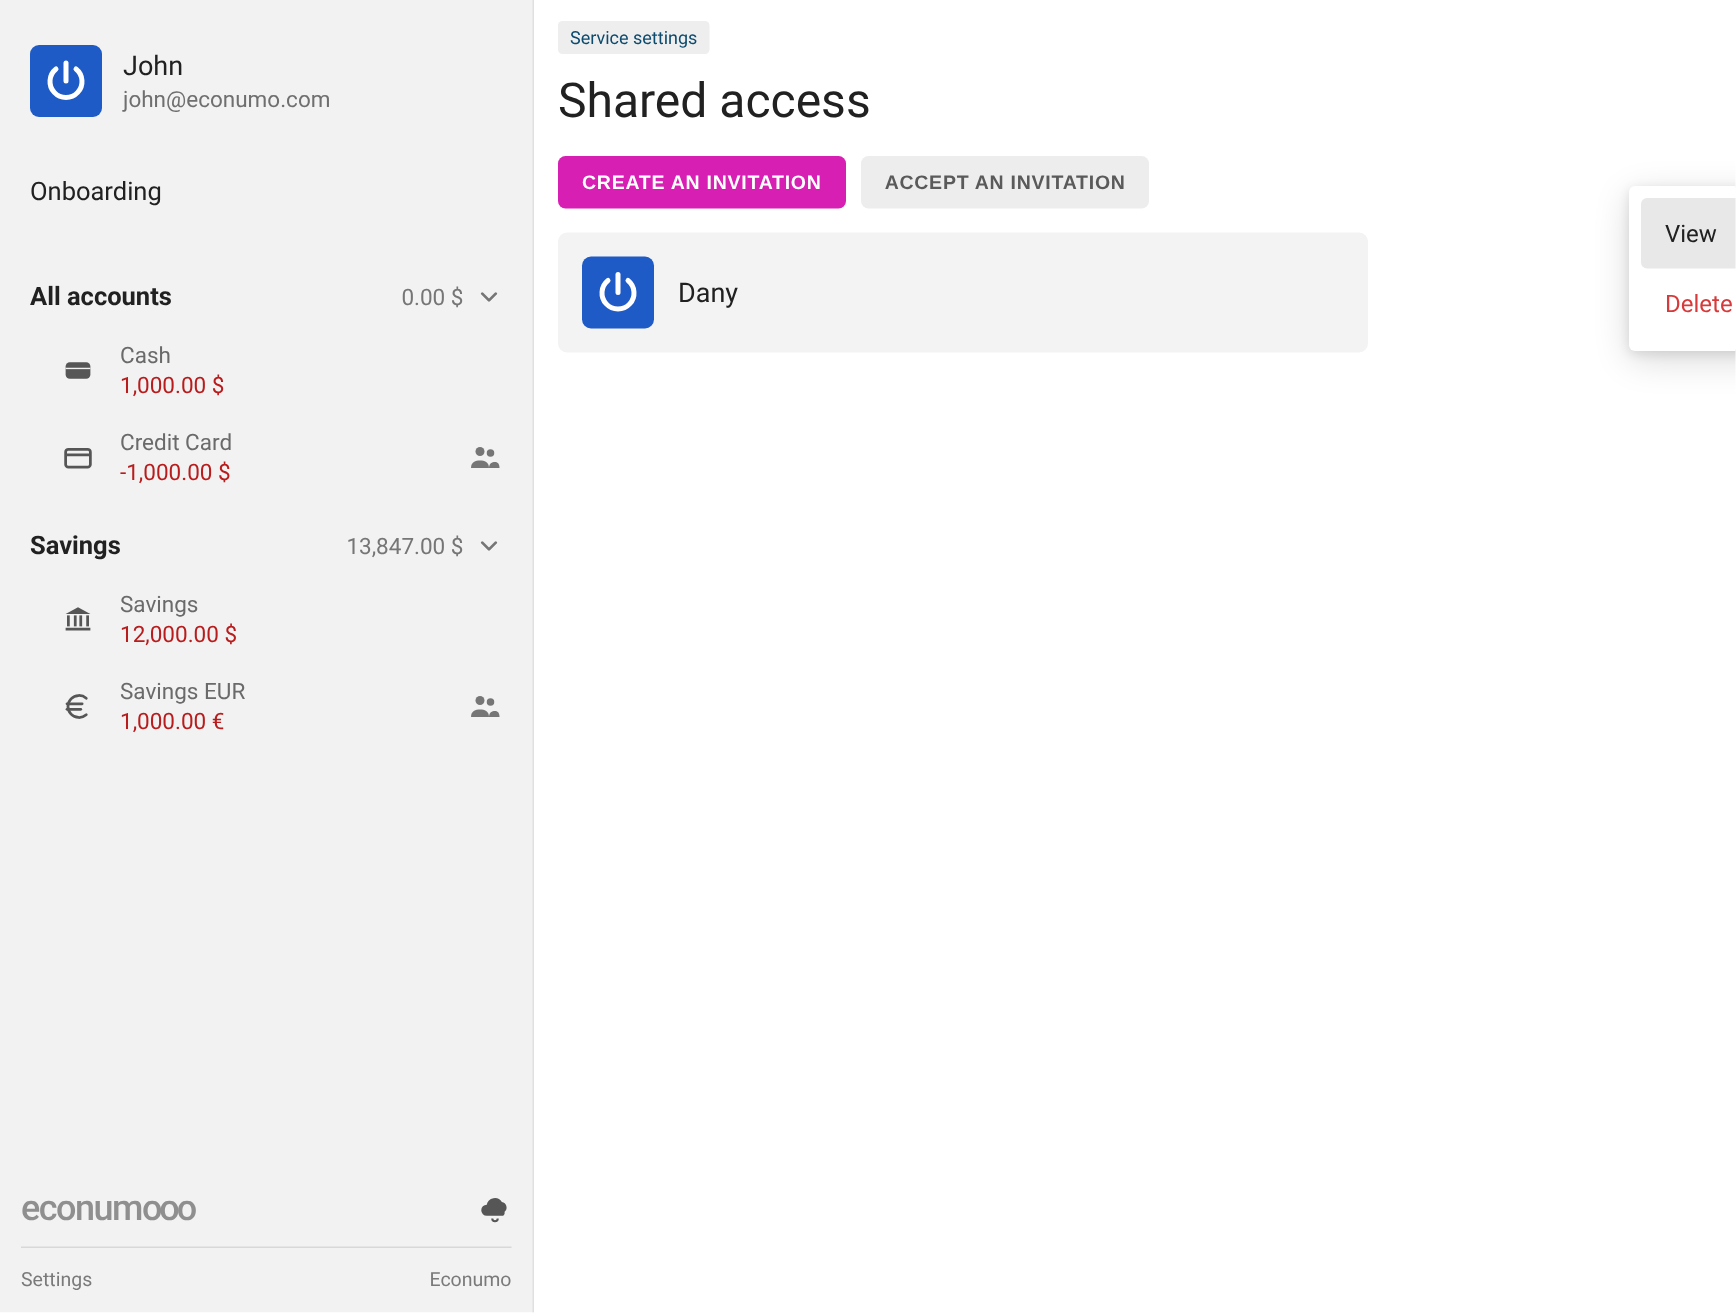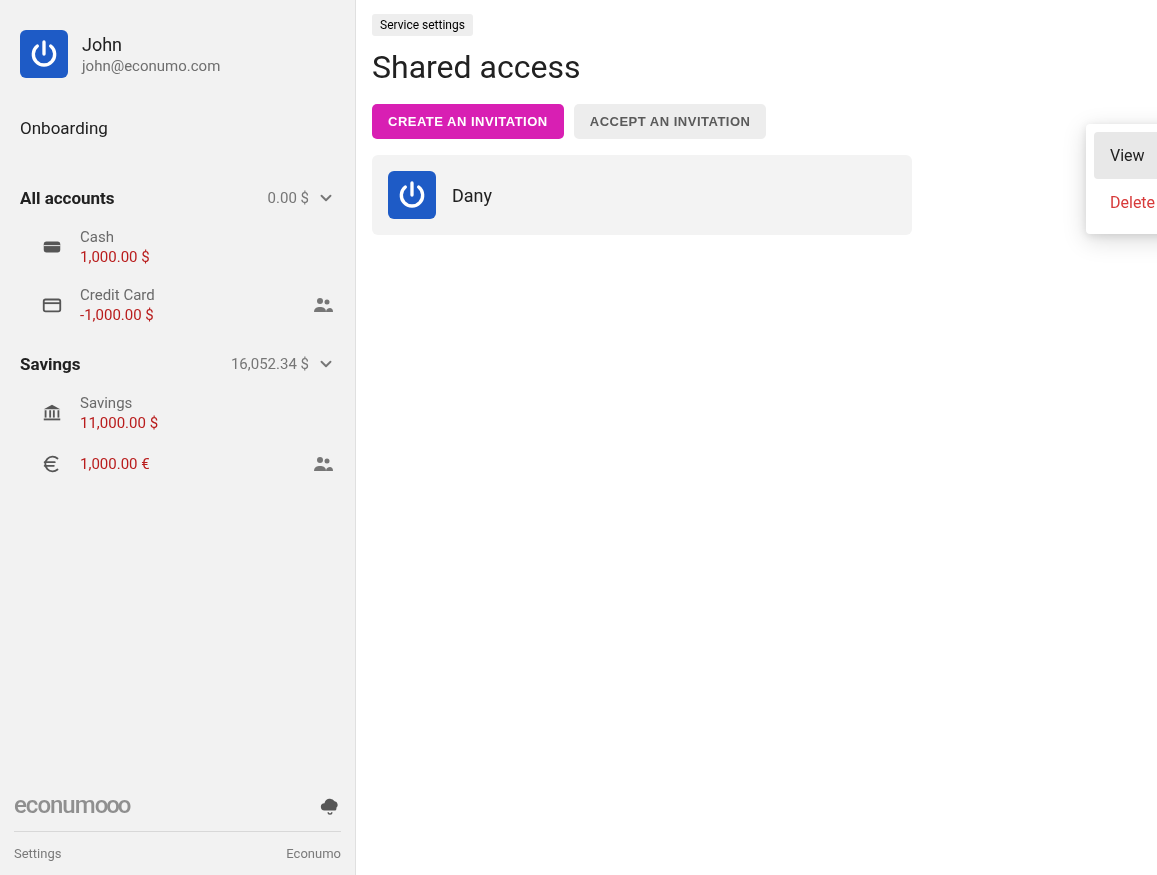--- a/index.html
+++ b/index.html
@@ -159,21 +159,21 @@
     }
     
     .main {
       flex: 1;
       padding: 14px 16px;
       position: relative;
     }
     .tag {
       display: inline-block;
       background: #eeeeee;
-      color: #000000;
+      color: #0c4a6e;
       font-size: 12px;
       padding: 4px 8px;
       border-radius: 3px;
       margin-bottom: 12px;
     }
     .page-title {
       font-size: 32px;
       font-weight: 400;
       color: #212121;
       margin-bottom: 18px;
@@ -316,53 +316,54 @@
           <path d="M15 19 C15 16 17 15 19 15 C20.5 15 22 16 22 19 Z"></path>
         </svg>
       </div>
     </div>
   </div>
 
   <div class="accounts-section" style="margin-top:10px">
     <div class="accounts-header">
       <div class="accounts-header-left">Savings</div>
       <div class="accounts-header-right">
-        <span>16,052.34 $</span>
+        <span>13,847.00 $</span>
         <svg width="18" height="18" viewBox="0 0 24 24" fill="none" stroke="#767676" stroke-width="2.5" stroke-linecap="round" stroke-linejoin="round">
           <polyline points="6 9 12 15 18 9"></polyline>
         </svg>
       </div>
     </div>
 
     <div class="account-item">
       <div class="account-icon">
         <svg width="22" height="22" viewBox="0 0 24 24" fill="#565656">
           <polygon points="12,3 21,8 3,8"></polygon>
           <rect x="4" y="9" width="2" height="8"></rect>
           <rect x="9" y="9" width="2" height="8"></rect>
           <rect x="13" y="9" width="2" height="8"></rect>
           <rect x="18" y="9" width="2" height="8"></rect>
           <rect x="3" y="18" width="18" height="2"></rect>
         </svg>
       </div>
       <div class="account-details">
         <div class="account-name">Savings</div>
-        <div class="account-balance">11,000.00 $</div>
+        <div class="account-balance">12,000.00 $</div>
       </div>
     </div>
 
     <div class="account-item">
       <div class="account-icon">
         <svg width="22" height="22" viewBox="0 0 24 24" fill="none" stroke="#565656" stroke-width="2" stroke-linecap="round">
           <path d="M18 6 A8 8 0 1 0 18 18"></path>
           <line x1="4" y1="10" x2="15" y2="10"></line>
           <line x1="4" y1="14" x2="14" y2="14"></line>
         </svg>
       </div>
       <div class="account-details">
+        <div class="account-name">Savings EUR</div>
         <div class="account-balance">1,000.00 €</div>
       </div>
       <div class="account-shared">
         <svg width="24" height="24" viewBox="0 0 24 24" fill="#767676">
           <circle cx="9" cy="8" r="3"></circle>
           <circle cx="16" cy="9" r="2.5"></circle>
           <path d="M3 19 C3 15 6 14 9 14 C12 14 15 15 15 19 Z"></path>
           <path d="M15 19 C15 16 17 15 19 15 C20.5 15 22 16 22 19 Z"></path>
         </svg>
       </div>

